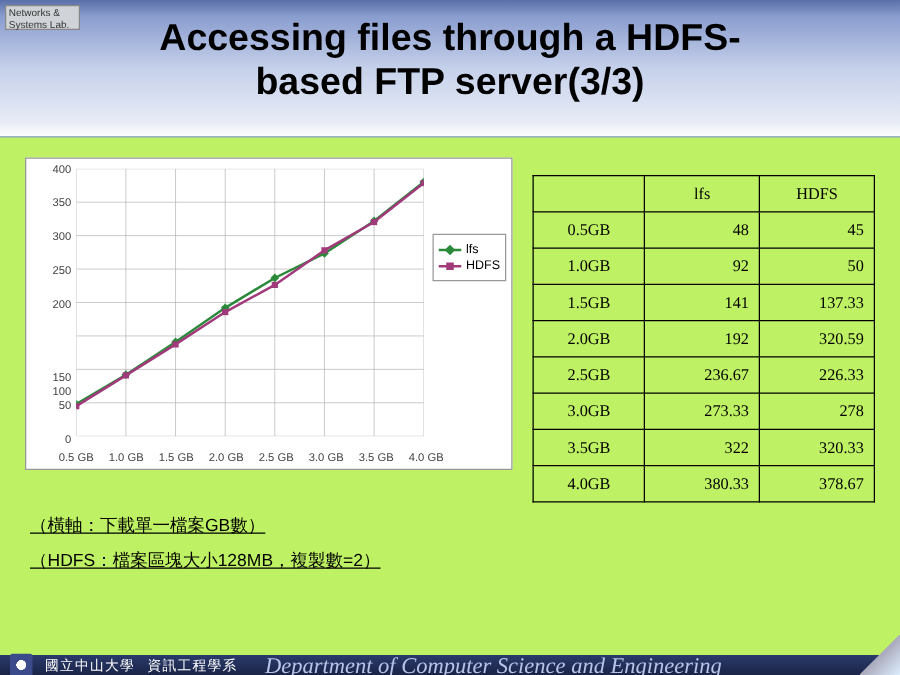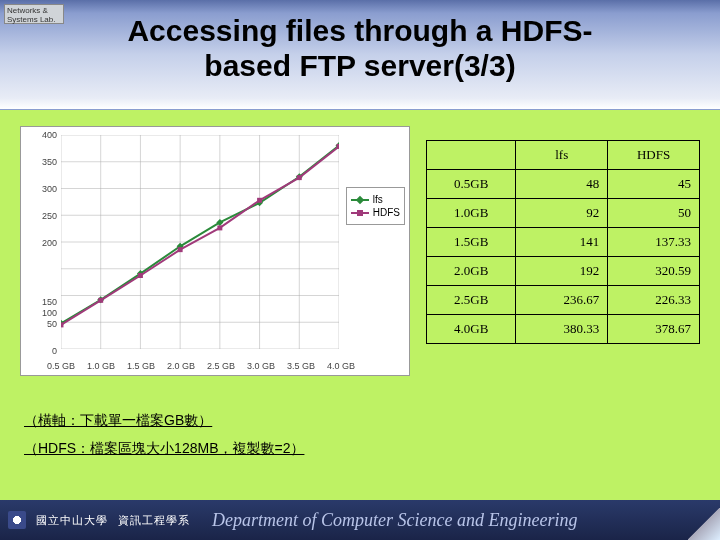--- a/index.html
+++ b/index.html
@@ -16,21 +16,21 @@
   .legend div { display:flex; align-items:center; gap:4px; margin:2px 0; }
   .swatch-line { width:18px; height:2px; position:relative; }
   .swatch-dot { width:6px; height:6px; position:absolute; left:6px; top:-2px; }
   .ytick { position:absolute; left:2px; font-size:9px; color:#444; transform:translateY(-50%); width:34px; text-align:right; }
   .xtick { position:absolute; bottom:4px; font-size:9px; color:#444; transform:translateX(-50%); white-space:nowrap; }
   .table { position:absolute; top:20px; right:0; width:274px; border-collapse:collapse; font-size:13px; font-family:"Times New Roman",serif; }
   .table td,.table th { border:1px solid #000; padding:6px 8px; text-align:right; font-weight:normal; }
   .table th { text-align:center; }
   .table td:first-child { text-align:center; }
   .notes { position:absolute; bottom:18px; left:4px; font-size:14px; line-height:2.0;text-decoration:underline; }
-  .footer { position:absolute; bottom:0; left:0; right:0; height:40px; background:linear-gradient(to bottom,#2a3a6a,#1a2448); color:#fff; display:flex; align-items:center; padding:0 8px; font-size:11px; gap:10px; }
+  .footer { position:absolute; bottom:0; left:0; right:0; height:16px; background:linear-gradient(to bottom,#2a3a6a,#1a2448); color:#fff; display:flex; align-items:center; padding:0 8px; font-size:11px; gap:10px; }
   .footer .cn { letter-spacing:1px; }
   .footer .en { font-style:italic; font-family:"Times New Roman",serif; font-size:18px; color:#b8c4e8;margin-left:12px; }
   .univ-logo { width:18px; height:18px; background:radial-gradient(circle,#fff 30%,#3a4a8a 32%); border-radius:2px; }
   .pagecurl { position:absolute; bottom:0; right:0; width:32px; height:32px; background:linear-gradient(135deg,transparent 48%,#aab 50%,#def 100%); }
 </style>
 </head>
 <body>
 
 <div class="slide">
   <div class="header">
@@ -151,20 +151,30 @@
             <td>2.0GB</td>
             <td>192</td>
             <td>320.59</td>
           </tr>
           <tr>
             <td>2.5GB</td>
             <td>236.67</td>
             <td>226.33</td>
           </tr>
           <tr>
+            <td>3.0GB</td>
+            <td>273.33</td>
+            <td>278</td>
+          </tr>
+          <tr>
+            <td>3.5GB</td>
+            <td>322</td>
+            <td>320.33</td>
+          </tr>
+          <tr>
             <td>4.0GB</td>
             <td>380.33</td>
             <td>378.67</td>
           </tr>
         </tbody>
     </table>
 
     <div class="notes">
       <div>（橫軸：下載單一檔案GB數）</div>
       <div>（HDFS：檔案區塊大小128MB，複製數=2）</div>

